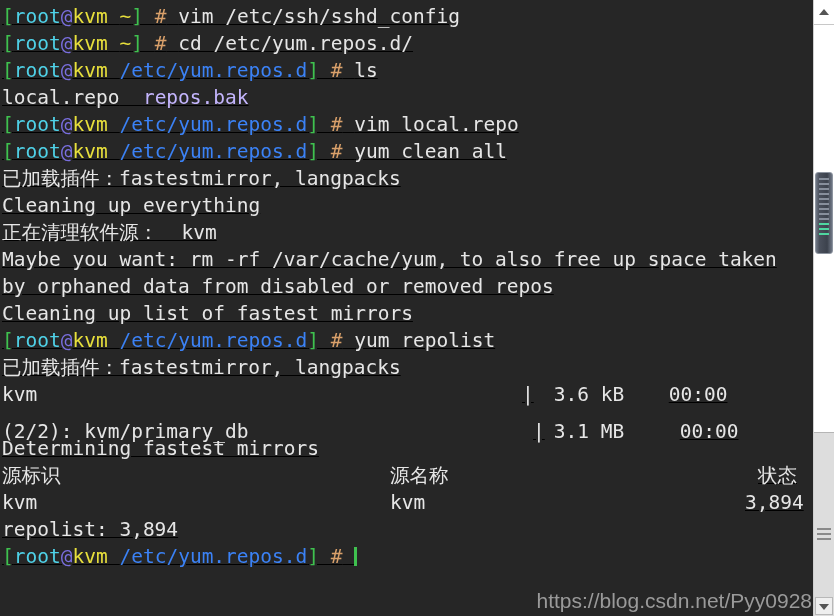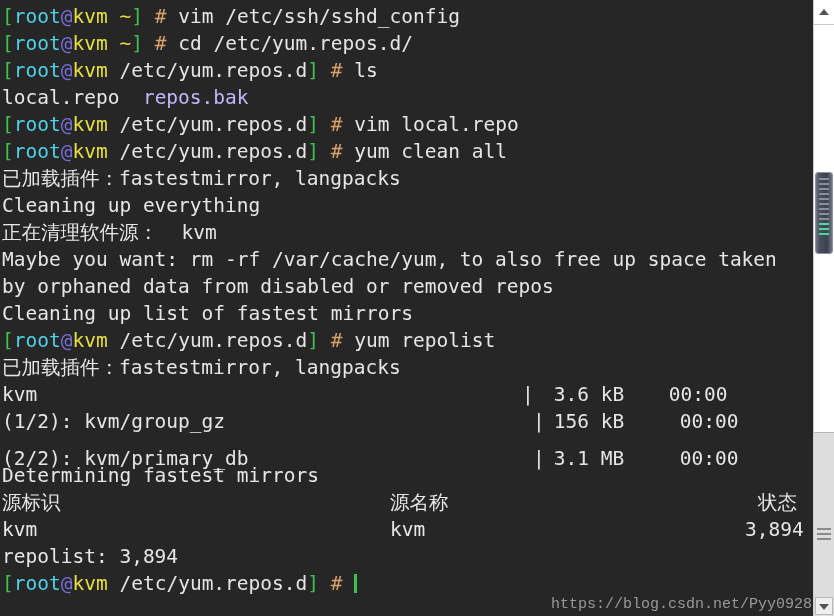--- a/index.html
+++ b/index.html
@@ -26,58 +26,59 @@
   #terminal {
     position: absolute;
     left: 0;
     top: 0;
     width: 813px;
     height: 616px;
     background: #262626;
     overflow: hidden;
     padding: 3px 0 0 2px;
     box-sizing: border-box;
+    text-decoration: underline;
   }
 
   .line {
     height: 27px;
     line-height: 27px;
     font-size: 19.5px;
     white-space: pre;
     color: #e6e6e6;
     letter-spacing: 0px;
     font-family: "DejaVu Sans Mono", "Liberation Mono", monospace;
   }
 
   
   .c-brk   { color: #3fc14f; }   
   .c-user  { color: #4fd2e8; }   
   .c-at    { color: #7a6fe0; }   
   .c-host  { color: #e8e03c; }   
-  .c-path  { color: #e5e5e5; }   
+  .c-path  { color: #3b82f6; }   
   .c-hash  { color: #d9a06a; }   
   .c-white { color: #e6e6e6; }
   .c-dir   { color: #c4b5fd; }   
   .c-cursor{
     display: inline-block;
     width: 3px;
     height: 19px;
     background: #3fc14f;
     vertical-align: -3px;
   }
   .pad { display: inline-block; }
 
   
   #watermark {
     position: absolute;
     right: 22px;
     bottom: 3px;
     color: #9a9a9a;
-    font-size: 15px;
-    font-family: Liberation Mono, monospace;
+    font-size: 21px;
+    font-family: Liberation Sans, sans-serif;
     white-space: nowrap;
     z-index: 5;
   }
 
   
   #scrollbar {
     position: absolute;
     right: 0;
     top: 0;
     width: 21px;
@@ -211,21 +212,20 @@
     <div class="line">by orphaned data from disabled or removed repos</div>
 
     <div class="line">Cleaning up list of fastest mirrors</div>
 
     <div class="line"><span class="c-brk">[</span><span class="c-user">root</span><span class="c-at">@</span><span class="c-host">kvm</span><span> </span><span class="c-path">/etc/yum.repos.d</span><span class="c-brk">]</span><span> </span><span class="c-hash">#</span><span> </span><span class="c-white">yum repolist</span></div>
 
     <div class="line">已加载插件：fastestmirror, langpacks</div>
 
     <div class="line"><span class="pad" style="width:520px;">kvm</span><span>|</span><span class="pad" style="width:20px;"></span><span class="pad" style="width:115px;">3.6 kB</span><span>00:00</span></div>
 
-    <div class="line"><span class="pad" style="width:531px;">(1/2): kvm/group_gz</span><span>|</span><span class="pad" style="width:9px;"></span><span class="pad" style="width:126px;">156 kB</span><span>00:00</span></div>
 
     <div class="line"><span class="pad" style="width:531px;margin-top:10px;">(2/2): kvm/primary_db</span><span>|</span><span class="pad" style="width:9px;"></span><span class="pad" style="width:126px;">3.1 MB</span><span>00:00</span></div>
 
     <div class="line">Determining fastest mirrors</div>
 
     <div class="line"><span class="pad" style="width:388px;">源标识</span><span class="pad" style="width:368px;">源名称</span><span>状态</span></div>
 
     <div class="line"><span class="pad" style="width:388px;">kvm</span><span class="pad" style="width:355px;">kvm</span><span>3,894</span></div>
 
     <div class="line">repolist: 3,894</div>

